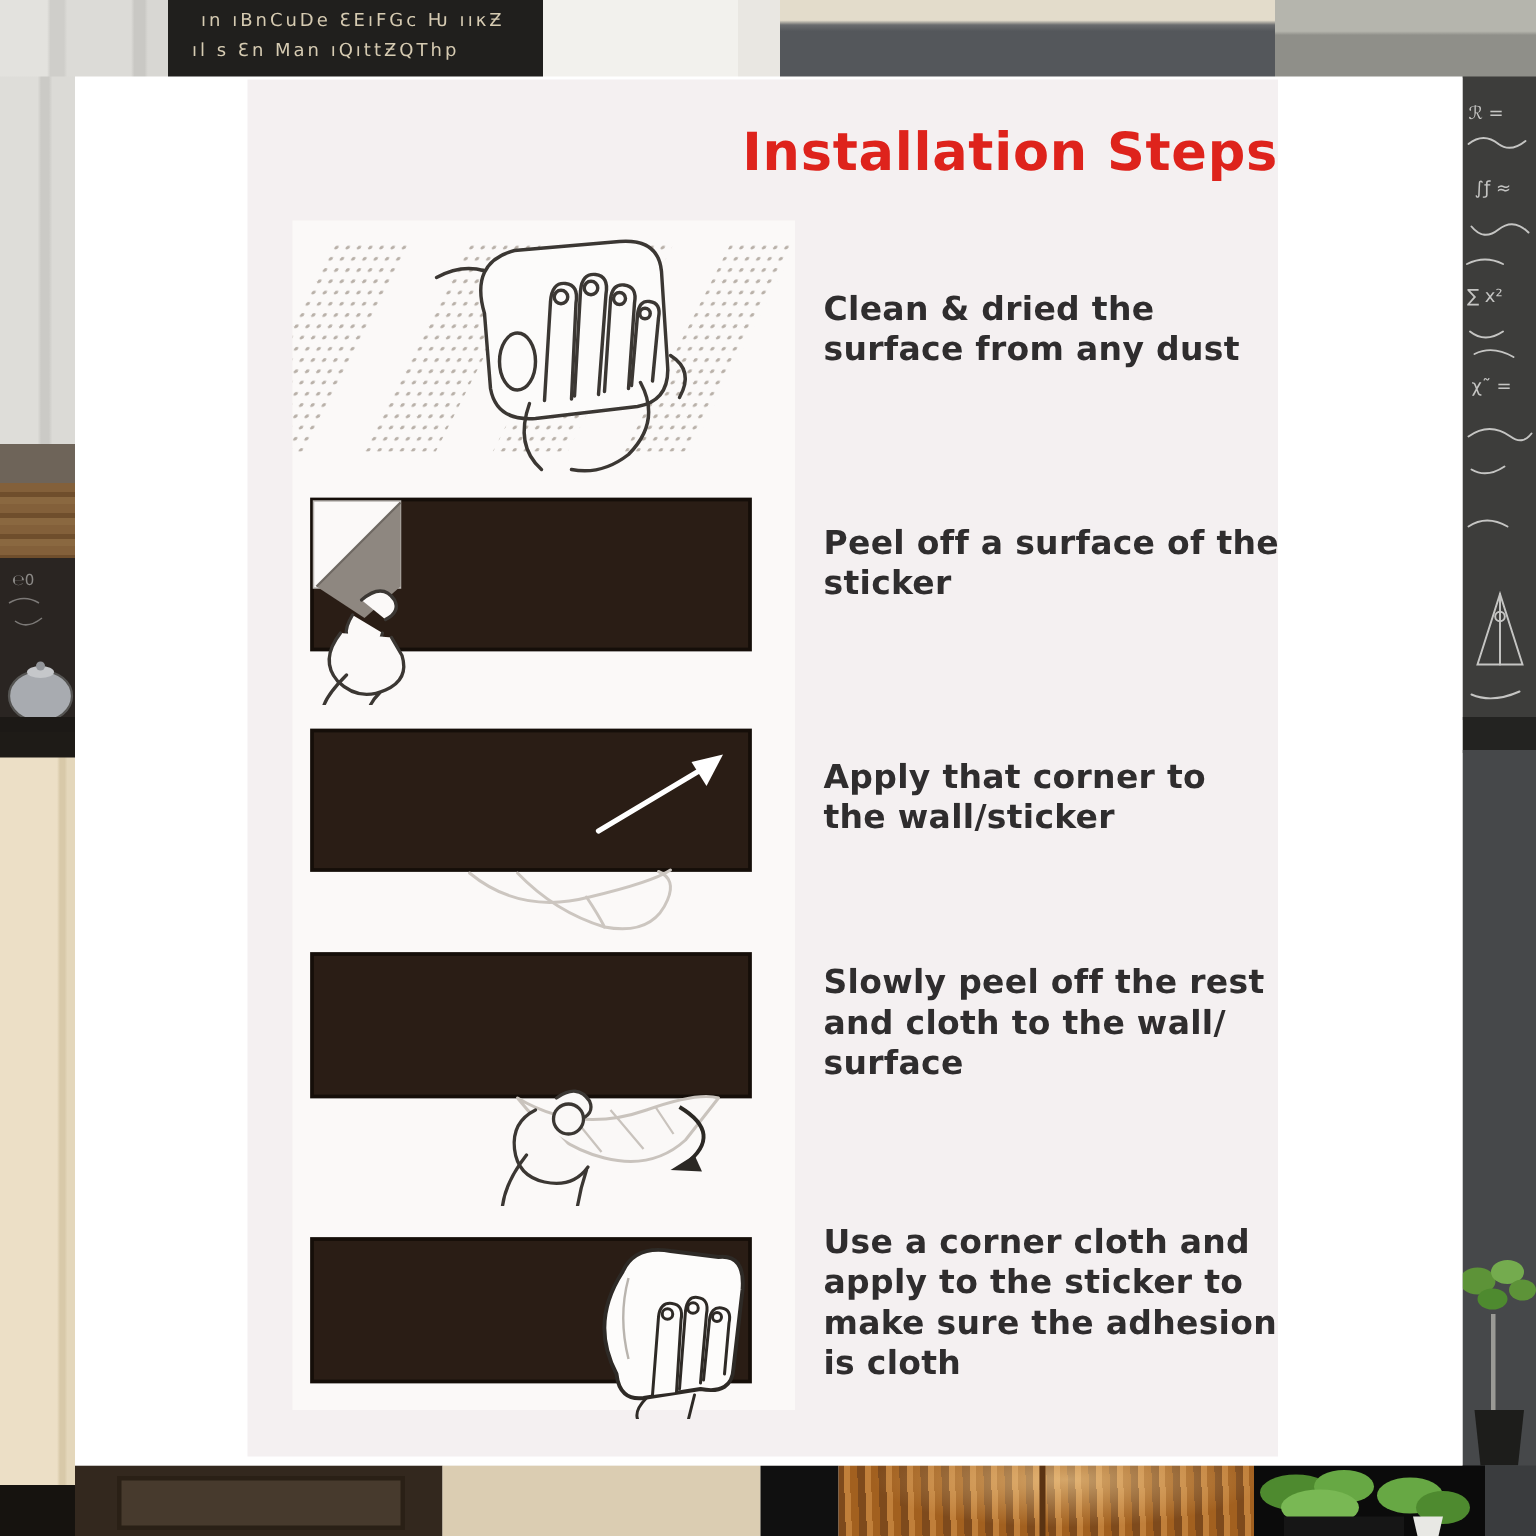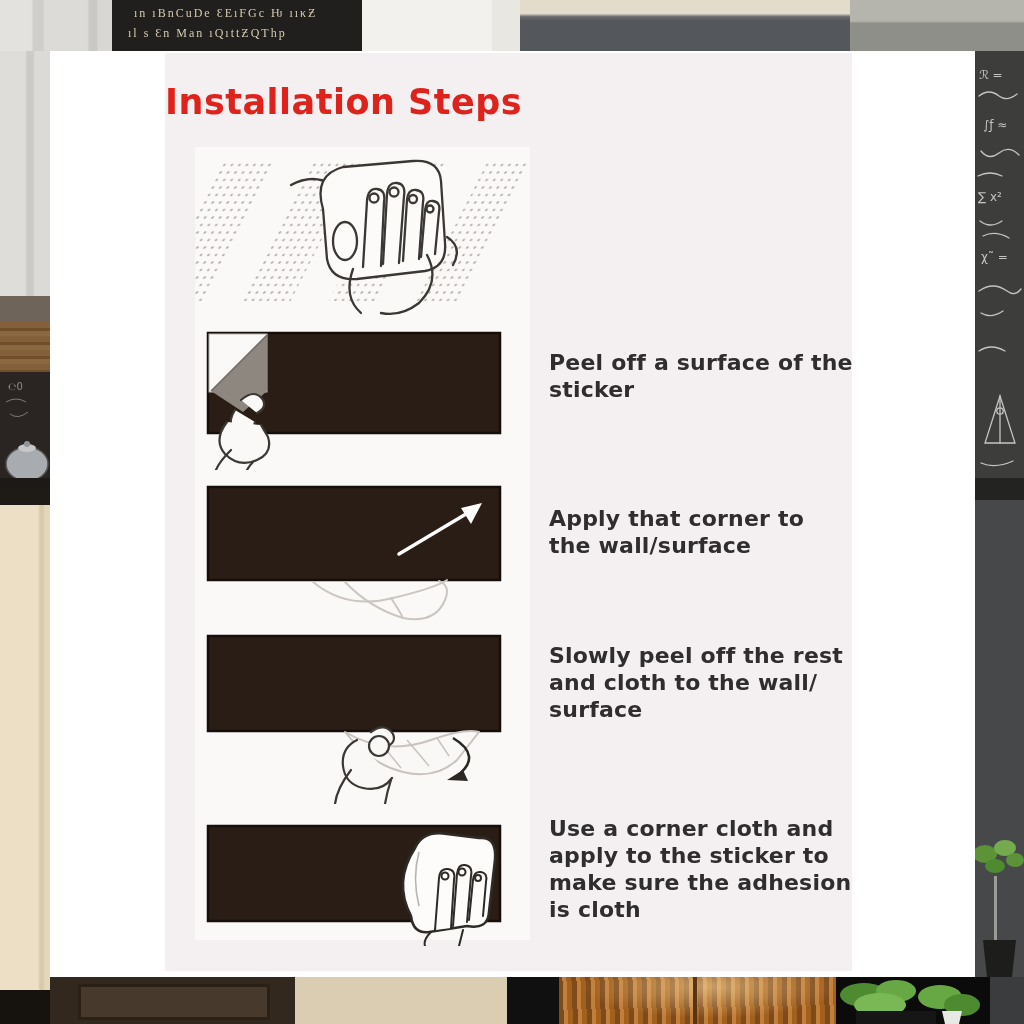--- a/index.html
+++ b/index.html
@@ -4,21 +4,21 @@
 <style>
   html,body{margin:0;padding:0;background:#888;}
   #screen{position:relative;width:1024px;height:1024px;overflow:hidden;
     font-family:"DejaVu Sans","Liberation Sans",sans-serif;background:#e8e6e2;}
   #screen *{box-sizing:border-box;}
   .abs{position:absolute;}
 
   
   .bg-wall-topleft{left:0;top:0;width:112px;height:300px;
     background:linear-gradient(90deg,#e3e2de 0 28%,#cfceca 30% 38%,#dcdbd7 40% 78%,#c9c8c4 80% 86%,#d8d7d3 88%);}
-  .bg-chalkboard-top{left:112px;top:0;width:250px;height:55px;background:#201f1d;overflow:hidden;font-family:Liberation Serif, serif;}
+  .bg-chalkboard-top{left:112px;top:0;width:250px;height:55px;background:#201f1d;overflow:hidden;}
   .bg-chalk-menu{color:#d6cbb2;font-size:12px;letter-spacing:2px;filter:blur(.45px);white-space:nowrap;}
   .bg-pillar-top{left:362px;top:0;width:130px;height:52px;background:#f2f1ed;}
   .bg-gap-top{left:492px;top:0;width:28px;height:52px;background:#e9e7e2;}
   .bg-hood-top{left:520px;top:0;width:330px;height:52px;
     background:linear-gradient(180deg,#e3dccb 0 26%,#6a6c6e 32%,#54575b 40% 100%);}
   .bg-cab-topright{left:850px;top:0;width:174px;height:52px;
     background:linear-gradient(180deg,#b5b5ad 0 40%,#8f8f89 45% 100%);}
 
   .bg-chalkboard-right{left:975px;top:51px;width:49px;height:429px;background:#3d3d3b;}
   .bg-shelf-right{left:975px;top:478px;width:49px;height:24px;background:#232321;}
@@ -44,21 +44,21 @@
       repeating-linear-gradient(88deg,#7e4a1c 0 5px,#c07f3a 5px 9px,#a2601f 9px 14px);}
   .bg-carved-divider{left:693px;top:977px;width:4px;height:47px;background:#5a3312;}
   .bg-plantblack-bottom{left:836px;top:977px;width:154px;height:47px;background:#0b0b0b;}
   .bg-dark-bottomright{left:990px;top:977px;width:34px;height:47px;background:#3a3c3e;}
 
   .chalk-svg{filter:blur(.3px);opacity:.9;}
 
   
   .white-frame{left:50px;top:51px;width:925px;height:926px;background:#ffffff;}
   .pink-panel{left:165px;top:53px;width:687px;height:918px;background:#f4f0f1;}
-  .page-title{left:165px;top:82px;width:687px;text-align:left;
+  .page-title{left:165px;top:82px;width:687px;text-align:right;
     font-size:35px;font-weight:700;color:#de231c;letter-spacing:.5px;}
   .illus-panel{left:195px;top:147px;width:335px;height:793px;background:#fbf9f8;}
 
   .step-text{left:549px;width:316px;font-size:22px;font-weight:700;color:#2f2d2e;
     line-height:27px;letter-spacing:.2px;}
   .t1{top:193px;} .t2{top:349px;} .t3{top:505px;} .t4{top:642px;} .t5{top:815px;}
 
   .illus{left:195px;width:335px;}
   .i1{top:147px;height:170px;} .i2{top:320px;height:150px;} .i3{top:480px;height:145px;}
   .i4{top:628px;height:176px;} .i5{top:818px;height:128px;}
@@ -254,27 +254,31 @@
         <path d="M274,102 L278,62 Q279,53 286,54 Q293,55 291,64 L288,98"></path>
         <circle cx="250" cy="58" r="3.5"></circle>
           <circle cx="267" cy="54" r="3.5"></circle>
           <circle cx="283" cy="60" r="3"></circle>
         <path d="M236,114 Q228,122 230,128" fill="none"></path>
         <path d="M268,112 Q266,120 264,128" fill="none"></path>
       </g>
     </svg>
   </div>
 
+  <div class="abs step-text t1">
+    <div>Clean &amp; dried the</div>
+    <div>surface from any dust</div>
+  </div>
   <div class="abs step-text t2">
     <div>Peel off a surface of the</div>
     <div>sticker</div>
   </div>
   <div class="abs step-text t3">
     <div>Apply that corner to</div>
-    <div>the wall/surface</div>
+    <div>the wall/sticker</div>
   </div>
   <div class="abs step-text t4">
     <div>Slowly peel off the rest</div>
     <div>and cloth to the wall/</div>
     <div>surface</div>
   </div>
   <div class="abs step-text t5">
     <div>Use a corner cloth and</div>
     <div>apply to the sticker to</div>
     <div>make sure the adhesion</div>

